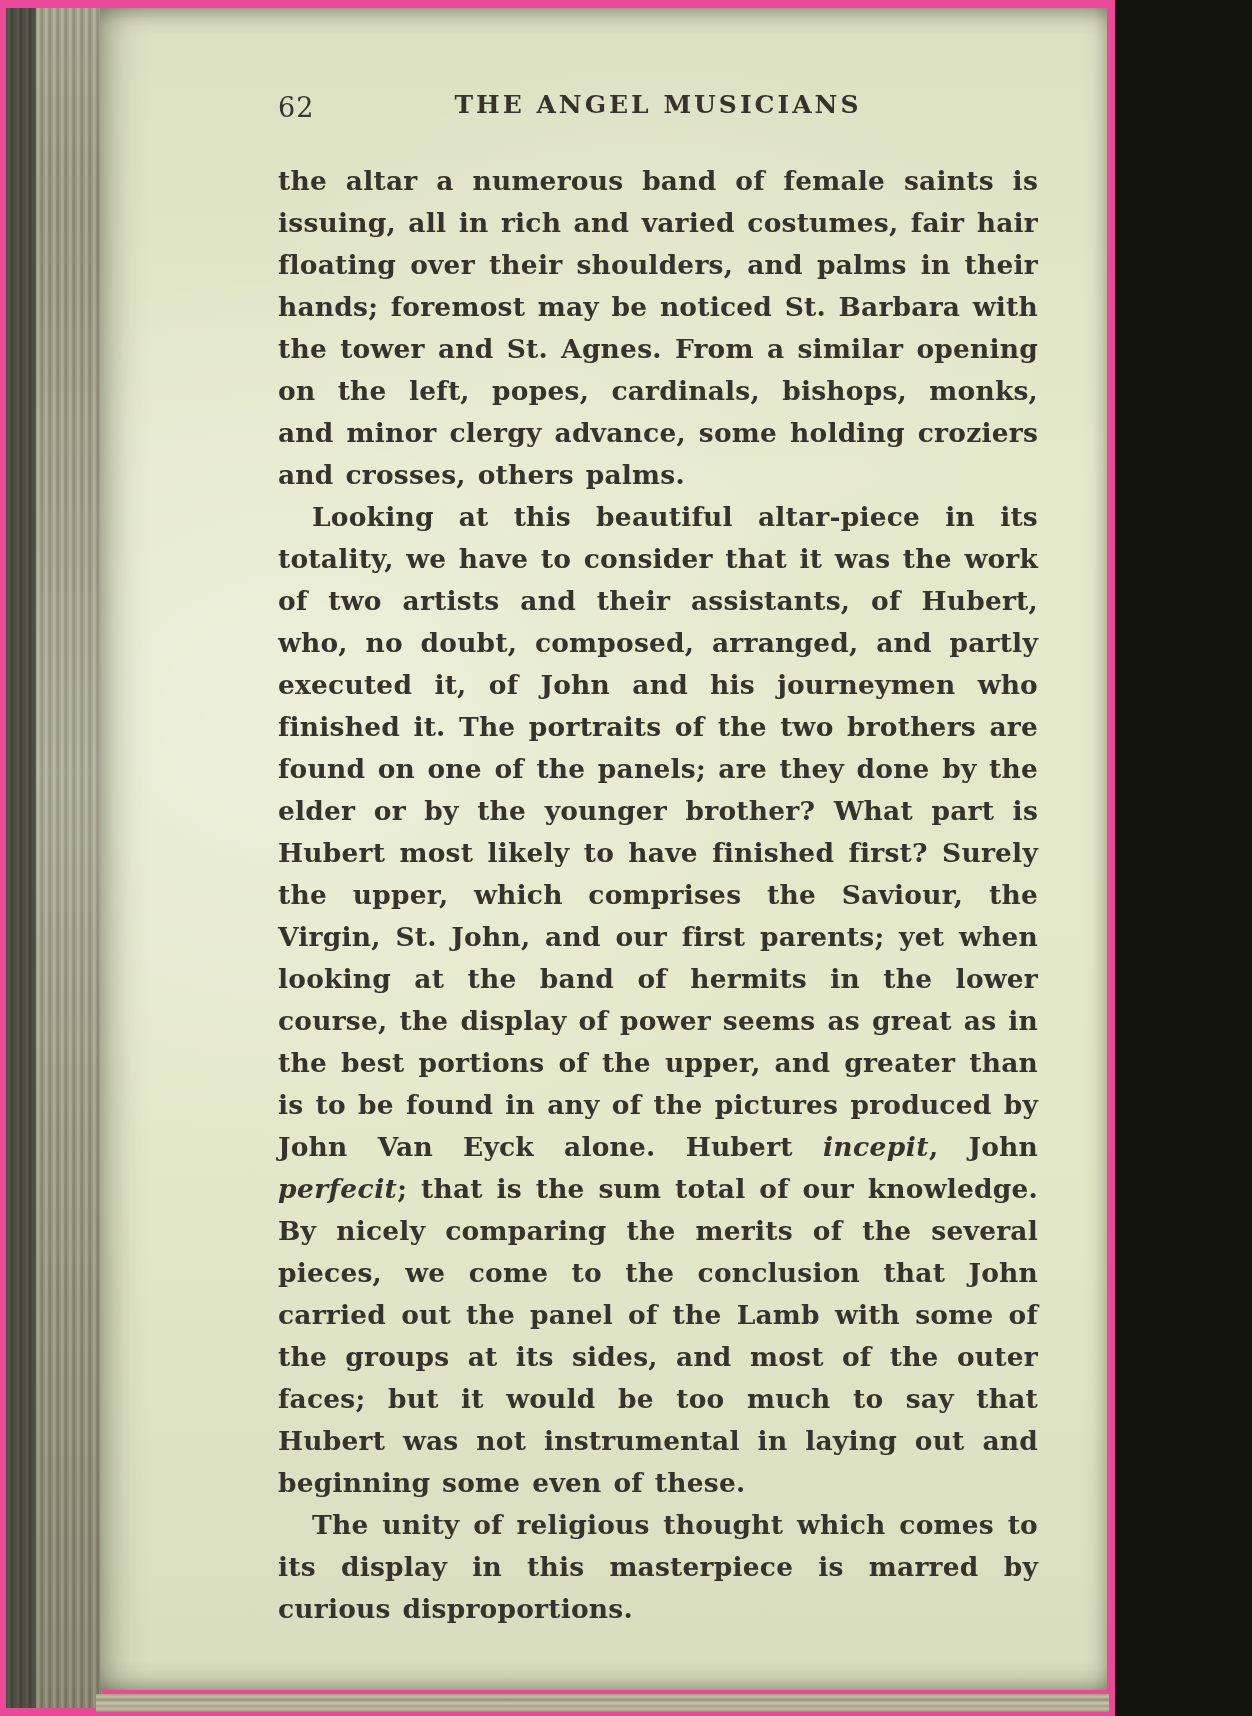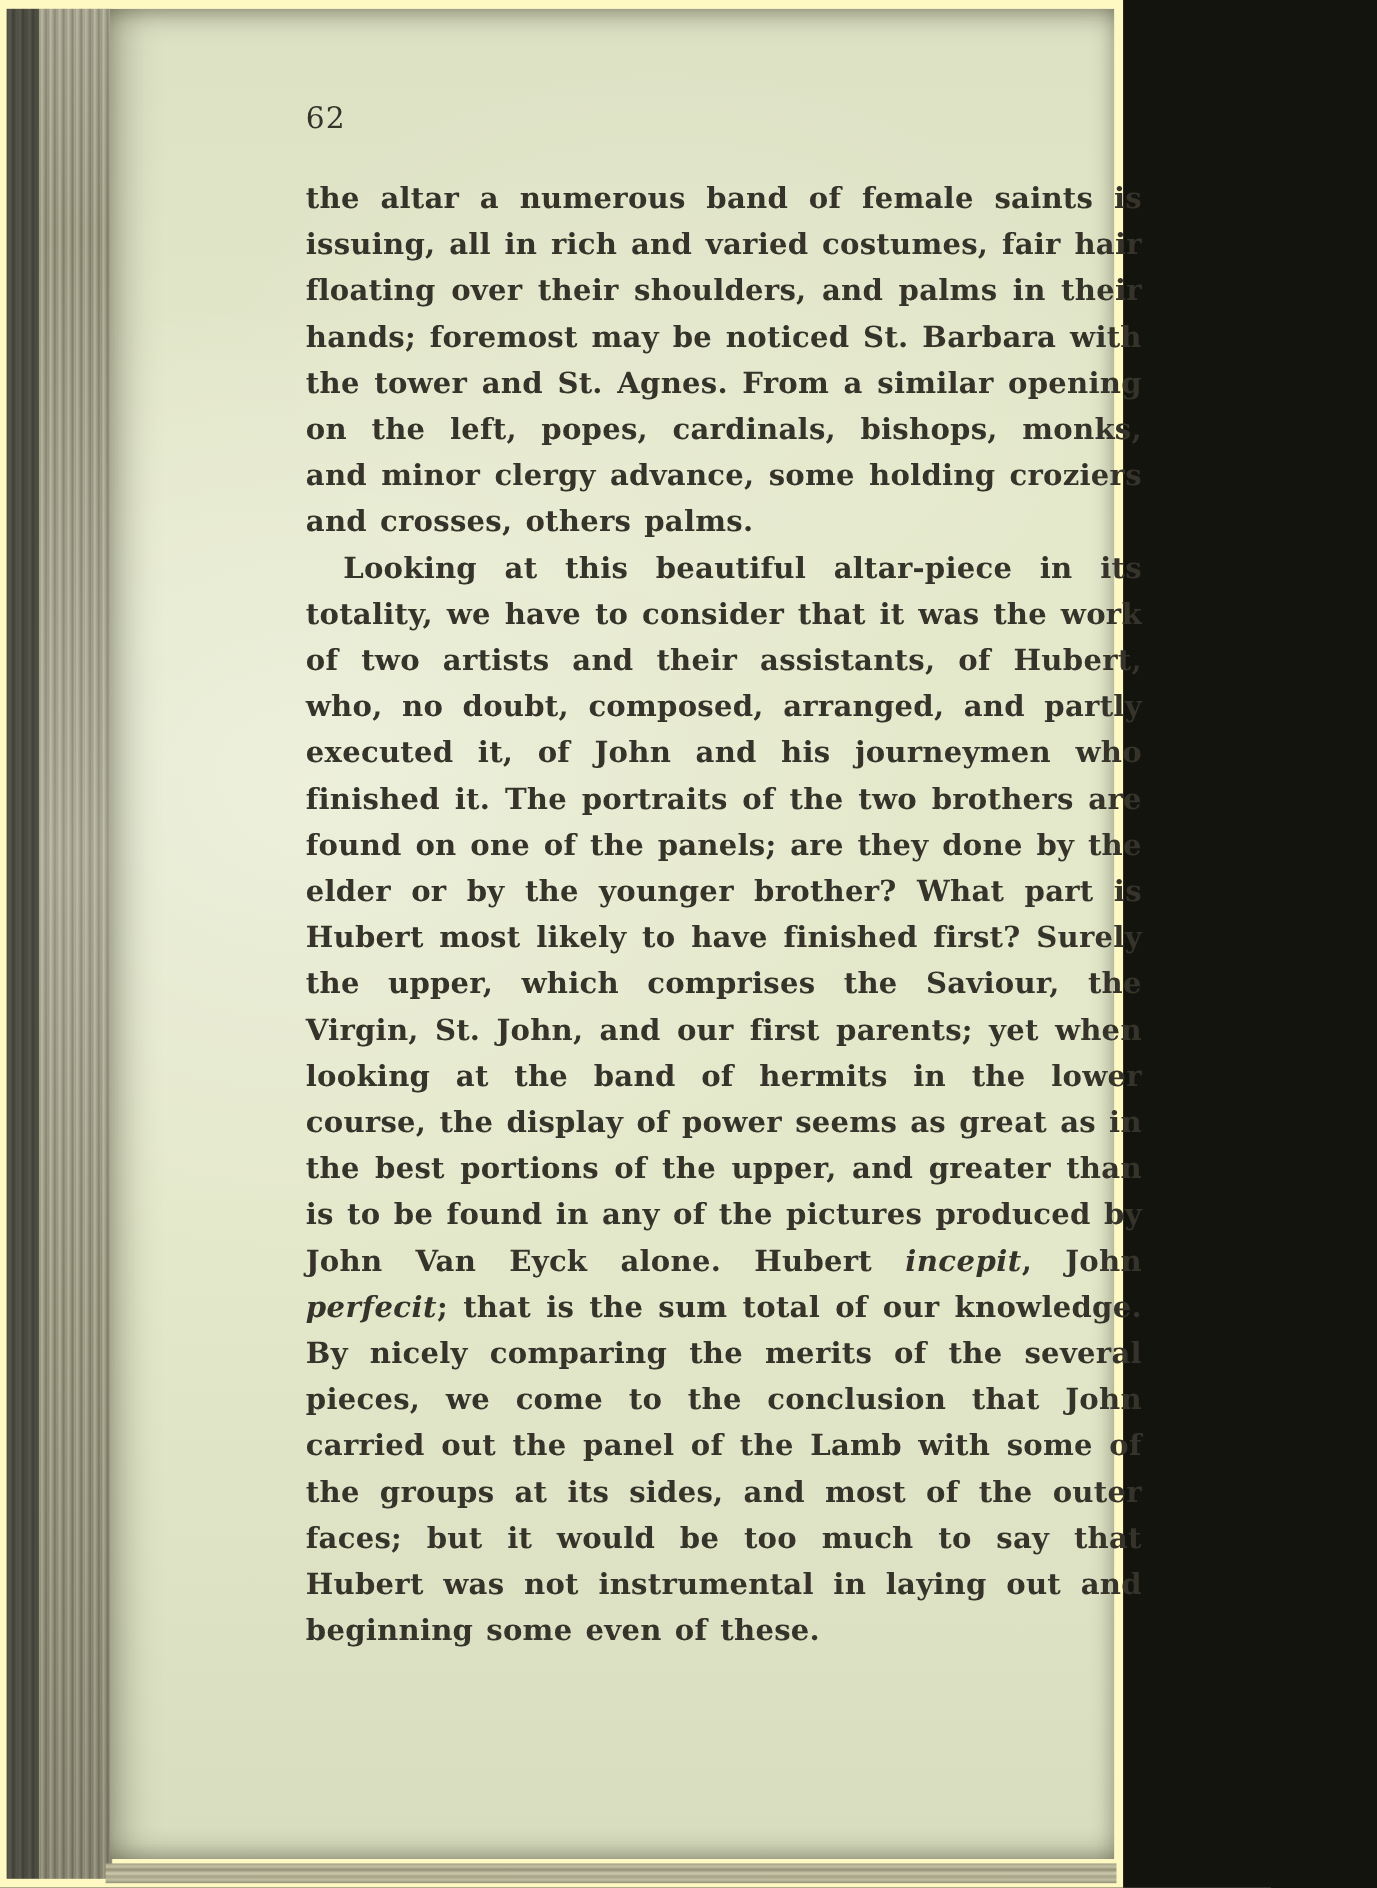--- a/index.html
+++ b/index.html
@@ -8,23 +8,23 @@
     background: #14140f;
   }
   body {
     width: 1252px;
     height: 1716px;
     overflow: hidden;
     font-family: "DejaVu Serif", "Liberation Serif", serif;
   }
   .photo {
     position: relative;
-    width: 1021px;
+    width: 1115px;
     height: 1716px;
-    background: #fef9c3;
+    background: #ec4899;
   }
   
   .spine-edge {
     position: absolute;
     left: 6px;
     top: 8px;
     width: 30px;
     height: 1700px;
     background:
       repeating-linear-gradient(90deg,
@@ -125,22 +125,24 @@
 <div class="photo">
   <div class="spine-edge"></div>
   <div class="page-edges-left"></div>
   <div class="page-edges-bottom"></div>
 
   <div class="page">
     <div class="content">
 
       <div class="page-header">
         <span class="page-number">62</span>
+        <span class="running-title">THE ANGEL MUSICIANS</span>
       </div>
 
       <div class="page-body">
           <p class="para"><span>the altar a numerous band of female saints is issuing, all in rich and varied costumes, fair hair floating over their shoulders, and palms in their hands; foremost may be noticed St. Barbara with the tower and St. Agnes.  From a similar opening on the left, popes, cardinals, bishops, monks, and minor clergy advance, some holding croziers and crosses, others palms.</span></p>
           <p class="para indent"><span>Looking at this beautiful altar-piece in its totality, we have to consider that it was the work of two artists and their assistants, of Hubert, who, no doubt, composed, arranged, and partly executed it, of John and his journeymen who finished it.  The portraits of the two brothers are found on one of the panels; are they done by the elder or by the younger brother?  What part is Hubert most likely to have finished first?  Surely the upper, which comprises the Saviour, the Virgin, St. John, and our first parents; yet when looking at the band of hermits in the lower course, the display of power seems as great as in the best portions of the upper, and greater than is to be found in any of the pictures produced by John Van Eyck alone.  Hubert </span><em>incepit</em><span>, John </span><em>perfecit</em><span>; that is the sum total of our knowledge.  By nicely comparing the merits of the several pieces, we come to the conclusion that John carried out the panel of the Lamb with some of the groups at its sides, and most of the outer faces; but it would be too much to say that Hubert was not instrumental in laying out and beginning some even of these.</span></p>
+          <p class="para indent"><span>The unity of religious thought which comes to its display in this masterpiece is marred by curious disproportions.</span></p>
         </div>
 
     </div>
   </div>
 </div>
 
 </body></html>

